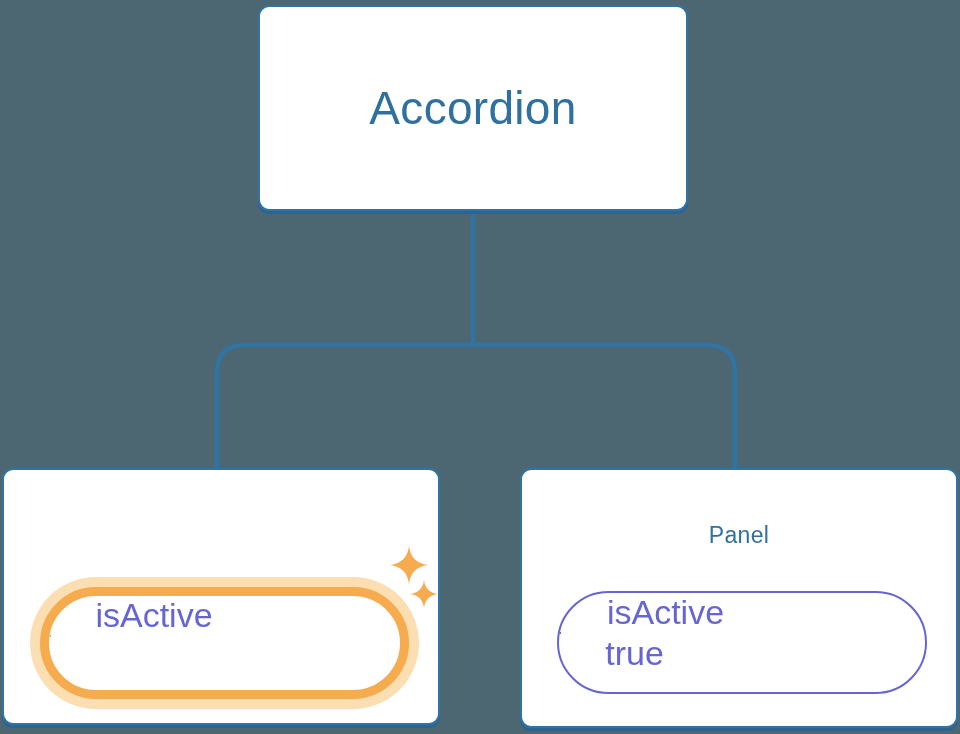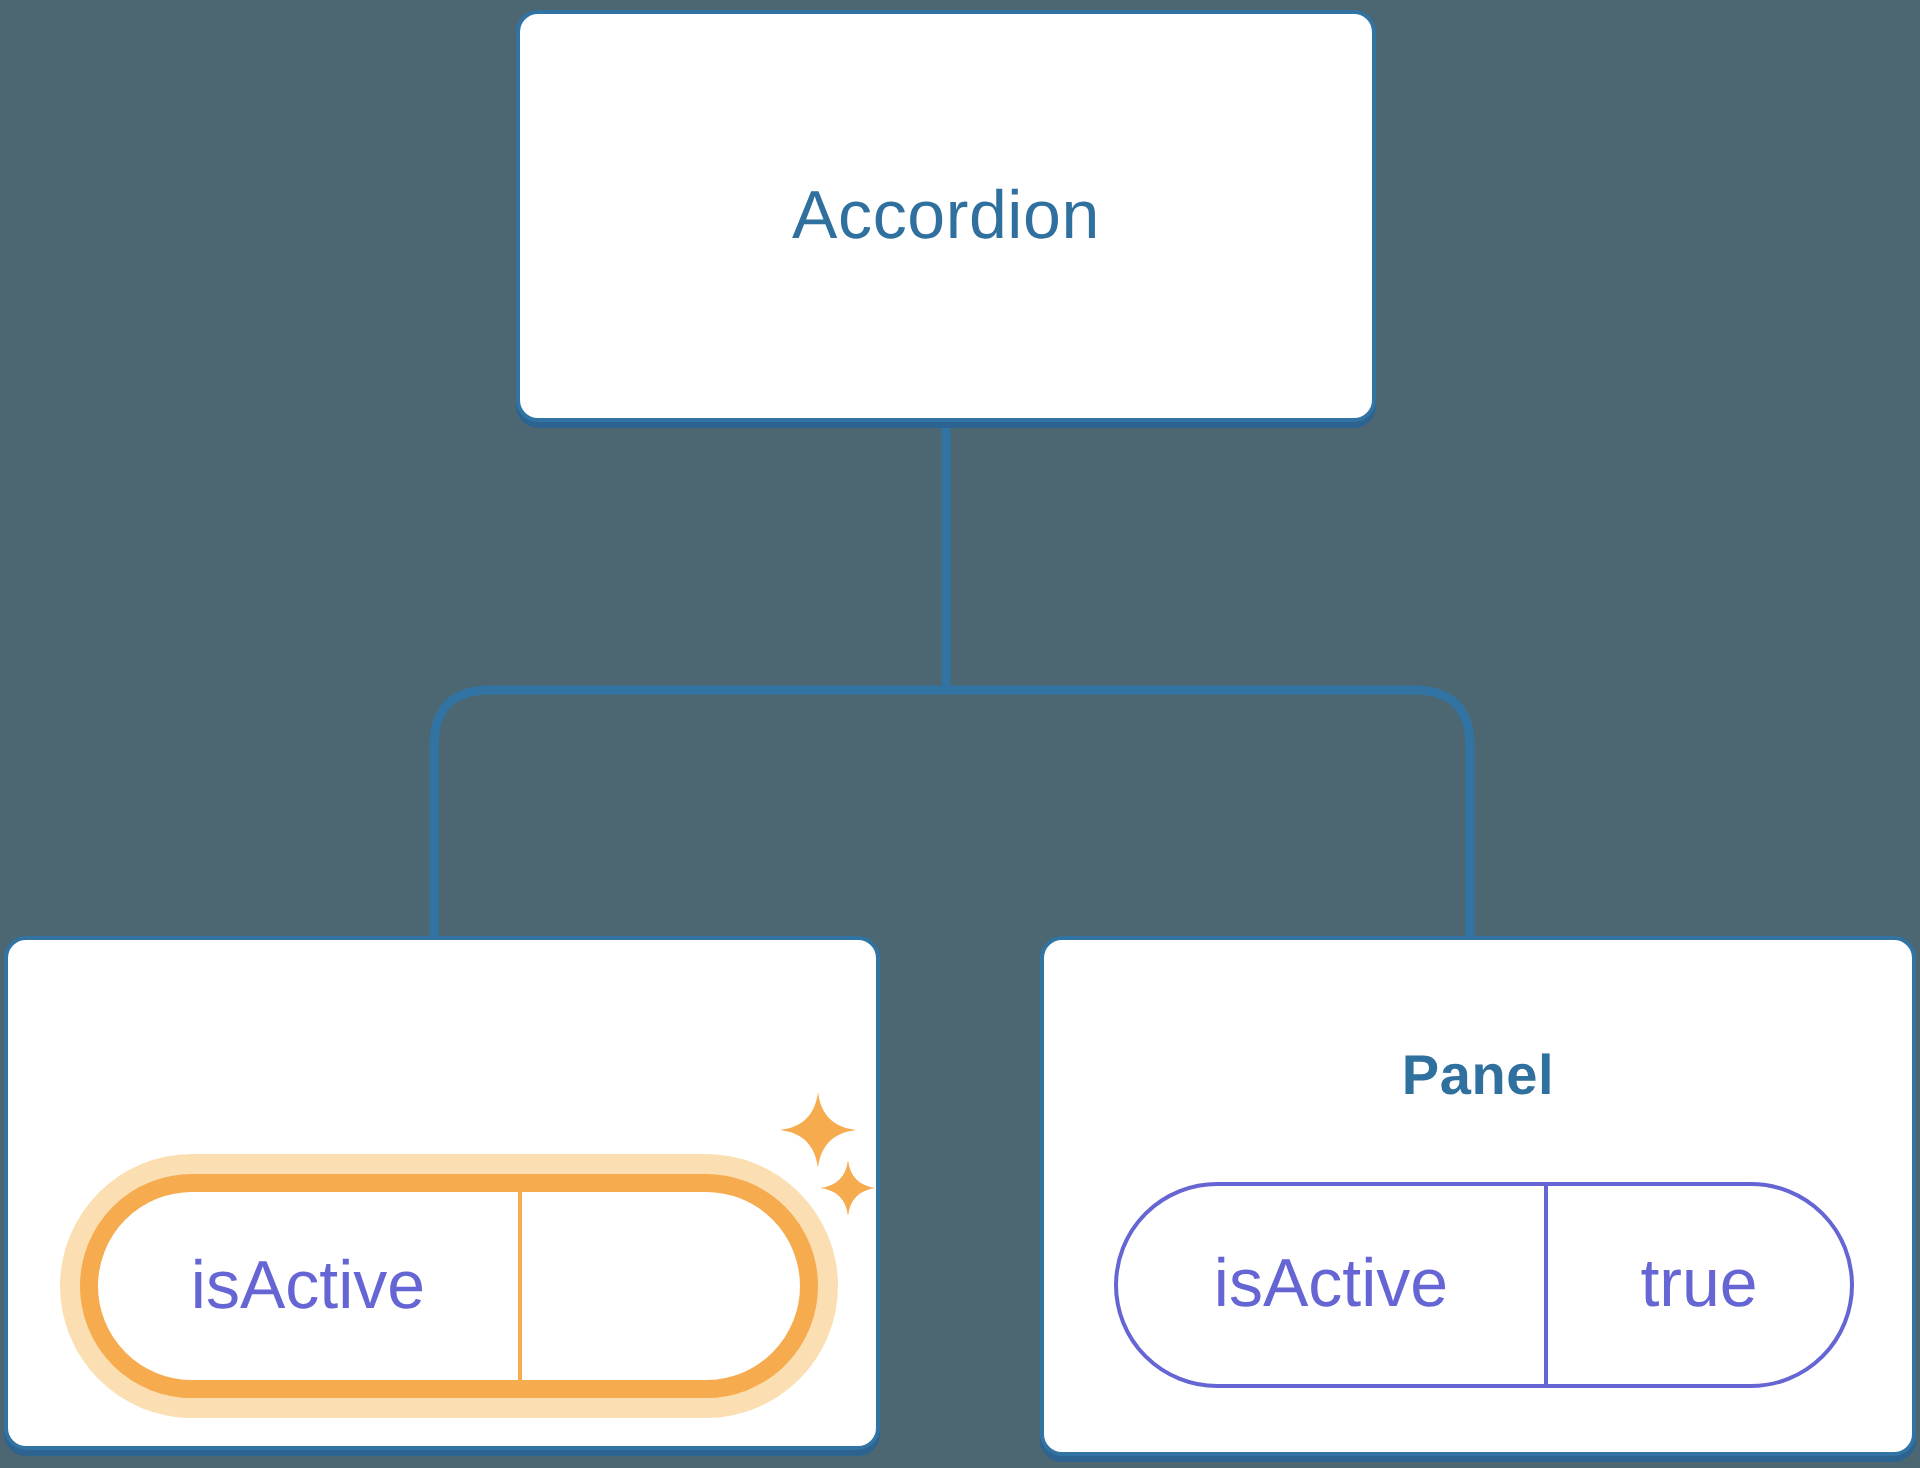--- a/index.html
+++ b/index.html
@@ -35,53 +35,54 @@
   }
   .node-accordion {
     left: 258px; top: 5px;
     width: 430px; height: 206px;
     display: flex;
     align-items: center;
     justify-content: center;
   }
   .node-label {
     color: var(--node-text-blue, #2f709f);
-    font-size: 34px;
+    font-size: 46px;
     font-weight: 500;
     letter-spacing: 0.3px;
   }
   .node-panel-left {
     left: 2px; top: 468px;
     width: 438px; height: 257px;
   }
   .node-panel-right {
     left: 520px; top: 468px;
     width: 438px; height: 260px;
   }
   .panel-title {
     position: absolute;
     left: 0; right: 0;
     text-align: center;
     color: var(--node-text-blue, #2f709f);
-    font-size: 28px;
-    font-weight: 700;
+    font-size: 23px;
+    font-weight: 400;
     letter-spacing: 0.3px;
   }
   .title-right { top: 520px; }
   .panel-title.title-left, .panel-title.title-right { margin: 0; padding: 0; height: auto; position: absolute; }
   .title-right { top: 52px; }
 
   .pill {
     position: absolute;
     box-sizing: border-box;
     border-radius: 999px;
     background: var(--node-bg, #ffffff);
     display: flex;
     align-items: stretch;
     overflow: hidden;
+    flex-direction: column;
   }
   .pill-active {
     left: 36px; top: 117px;
     width: 369px; height: 112px;
     border: 9px solid var(--highlight-orange, #f5ab4e);
     box-shadow: 0 0 0 10px var(--highlight-halo, #fbdfb2);
   }
   .pill-inactive {
     left: 35px; top: 121px;
     width: 370px; height: 103px;

